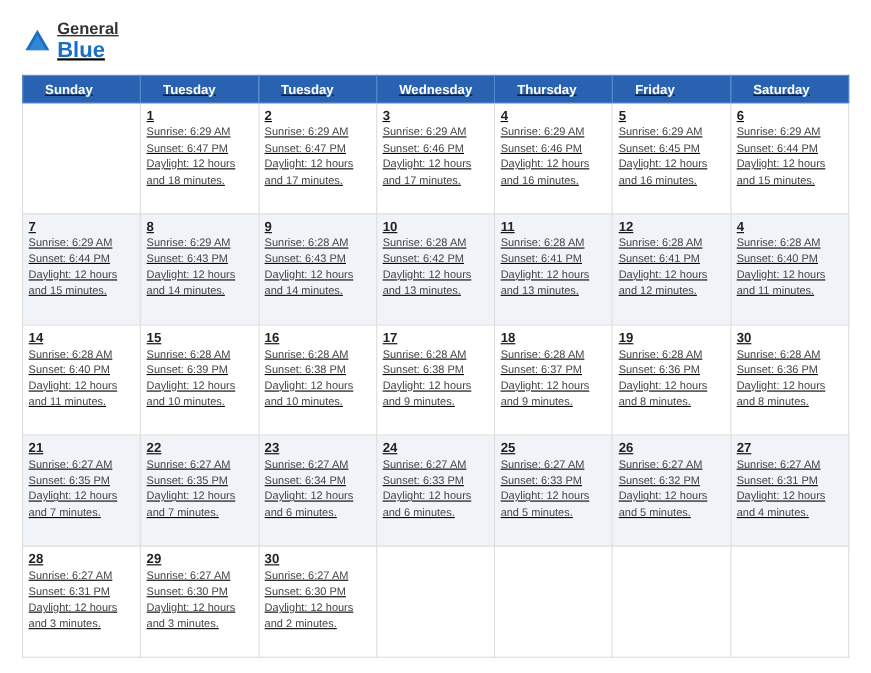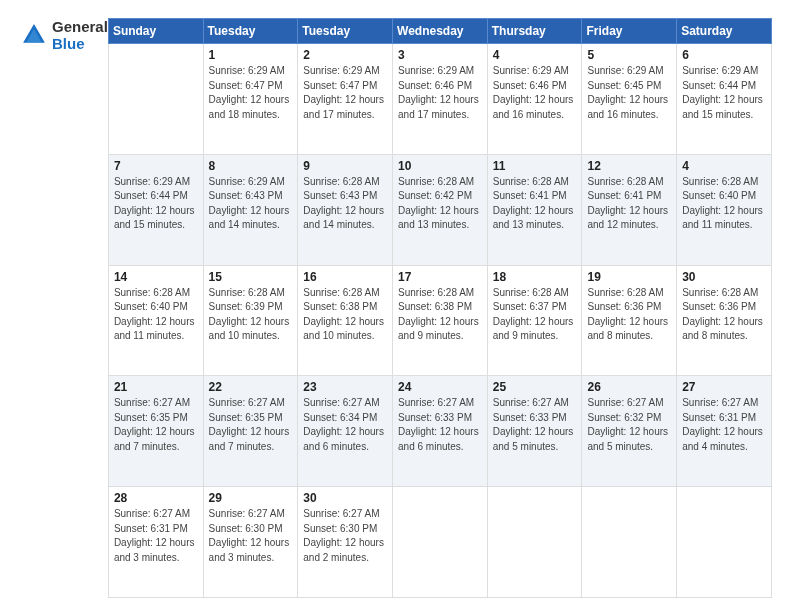--- a/index.html
+++ b/index.html
@@ -8,21 +8,22 @@
       height: 612px;
       font-family: Arial, Helvetica, sans-serif;
       background: #fff;
       overflow: hidden;
     }
     .page {
       width: 792px;
       height: 612px;
       padding: 18px 20px 14px 20px;
       display: flex;
-      flex-direction: row;
+      flex-direction: column;
+      text-decoration: underline;
     }
     .header {
       display: flex;
       align-items: flex-start;
       justify-content: space-between;
       margin-bottom: 10px;
     }
     .logo {
       display: flex;
       align-items: center;
@@ -50,21 +51,21 @@
       border: 1px solid #ccc;
       border-collapse: collapse;
       width: 100%;
       table-layout: fixed;
     }
     .calendar th {
       background: #2962b0;
       color: #fff;
       font-size: 12px;
       font-weight: bold;
-      padding: 5px 4px;
+      padding: 5px 20px;
       text-align: left;
       border: 1px solid #5588cc;
     }
     .calendar td {
       vertical-align: top;
       border: 1px solid #ddd;
       padding: 4px 5px;
       font-size: 10px;
       color: #333;
       height: 88px;
@@ -96,21 +97,21 @@
 
 <div class="page">
   <div class="header">
     <div class="logo">
       <svg class="logo-icon" viewBox="0 0 36 36">
         <polygon points="18,4 32,28 4,28" fill="#1a6fc4"></polygon>
         <polygon points="18,10 28,28 8,28" fill="#4a9de0" opacity="0.5"></polygon>
       </svg>
       <div>
         <div style="font-size:15px;font-weight:bold;color:#333;">General</div>
-        <div style="font-size:15px;font-weight:bold;color:#1a6fc4;">Blue</div>
+        <div style="font-size:20px;font-weight:bold;color:#1a6fc4;">Blue</div>
       </div>
     </div>
     <div class="title-area">
       <div class="month-title"></div>
       <div class="location"></div>
     </div>
   </div>
 
   <table class="calendar">
     <thead>

